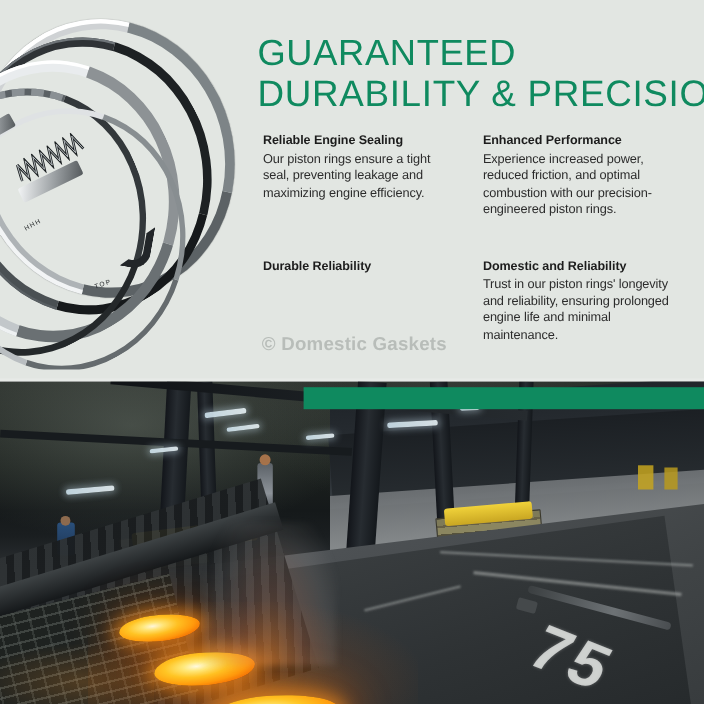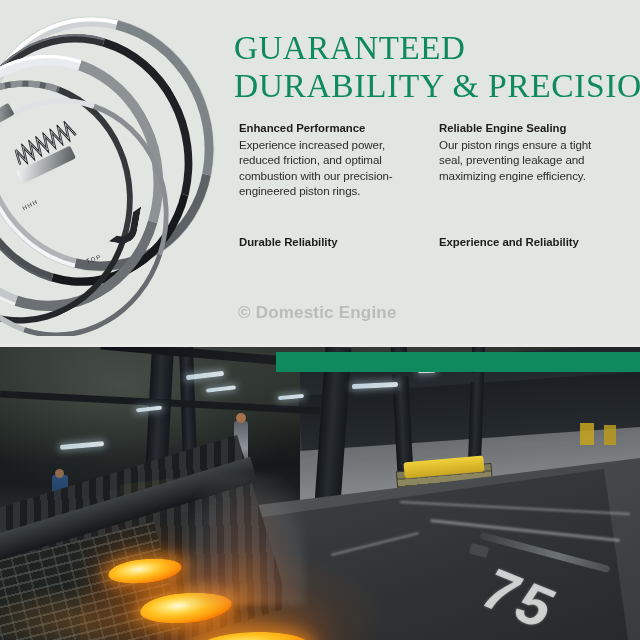--- a/index.html
+++ b/index.html
@@ -161,21 +161,21 @@
 
   
   #headline {
     position: absolute;
     left: 234px;
     top: 29px;
     width: 400px;
   }
   .headline-line {
     color: #0f8a5f;
-    font-family: Liberation Serif, serif;
+    font-family: Liberation Sans, sans-serif;
     font-weight: 300;
     font-size: 33px;
     line-height: 38px;
     letter-spacing: 0.6px;
     white-space: nowrap;
   }
   #headline-line-2 { font-size: 33.5px; }
 
   
   #features {
@@ -491,40 +491,41 @@
     </div>
 
     <div id="headline">
       <div class="headline-line" id="headline-line-1">GUARANTEED</div>
       <div class="headline-line" id="headline-line-2">DURABILITY &amp; PRECISION</div>
     </div>
 
     <div id="features">
 
       <div class="feature">
+        <div class="feature-title">Reliable Engine Sealing</div>
+        <div class="feature-body">Our piston rings ensure a tight seal, preventing leakage and maximizing engine efficiency.</div>
+      </div>
+
+      <div class="feature">
         <div class="feature-title">Enhanced Performance</div>
         <div class="feature-body">Experience increased power, reduced friction, and optimal combustion with our precision-engineered piston rings.</div>
       </div>
 
       <div class="feature">
-        <div class="feature-title">Reliable Engine Sealing</div>
-        <div class="feature-body">Our piston rings ensure a tight seal, preventing leakage and maximizing engine efficiency.</div>
-      </div>
-
-      <div class="feature">
         <div class="feature-title">Durable Reliability</div>
       </div>
 
       <div class="feature">
-        <div class="feature-title">Experience and Reliability</div>
+        <div class="feature-title">Domestic and Reliability</div>
+        <div class="feature-body">Trust in our piston rings' longevity and reliability, ensuring prolonged engine life and minimal maintenance.</div>
       </div>
 
     </div>
 
-    <div id="watermark">© Domestic Engine</div>
+    <div id="watermark">© Domestic Gaskets</div>
 
   </div>
 
   <div id="seam"></div>
 
   <div id="bottom-photo">
     <div id="hall"></div>
     <div id="wall-dark"></div>
     <div id="shadow-bar"></div>
     <div id="floor-far"></div>

